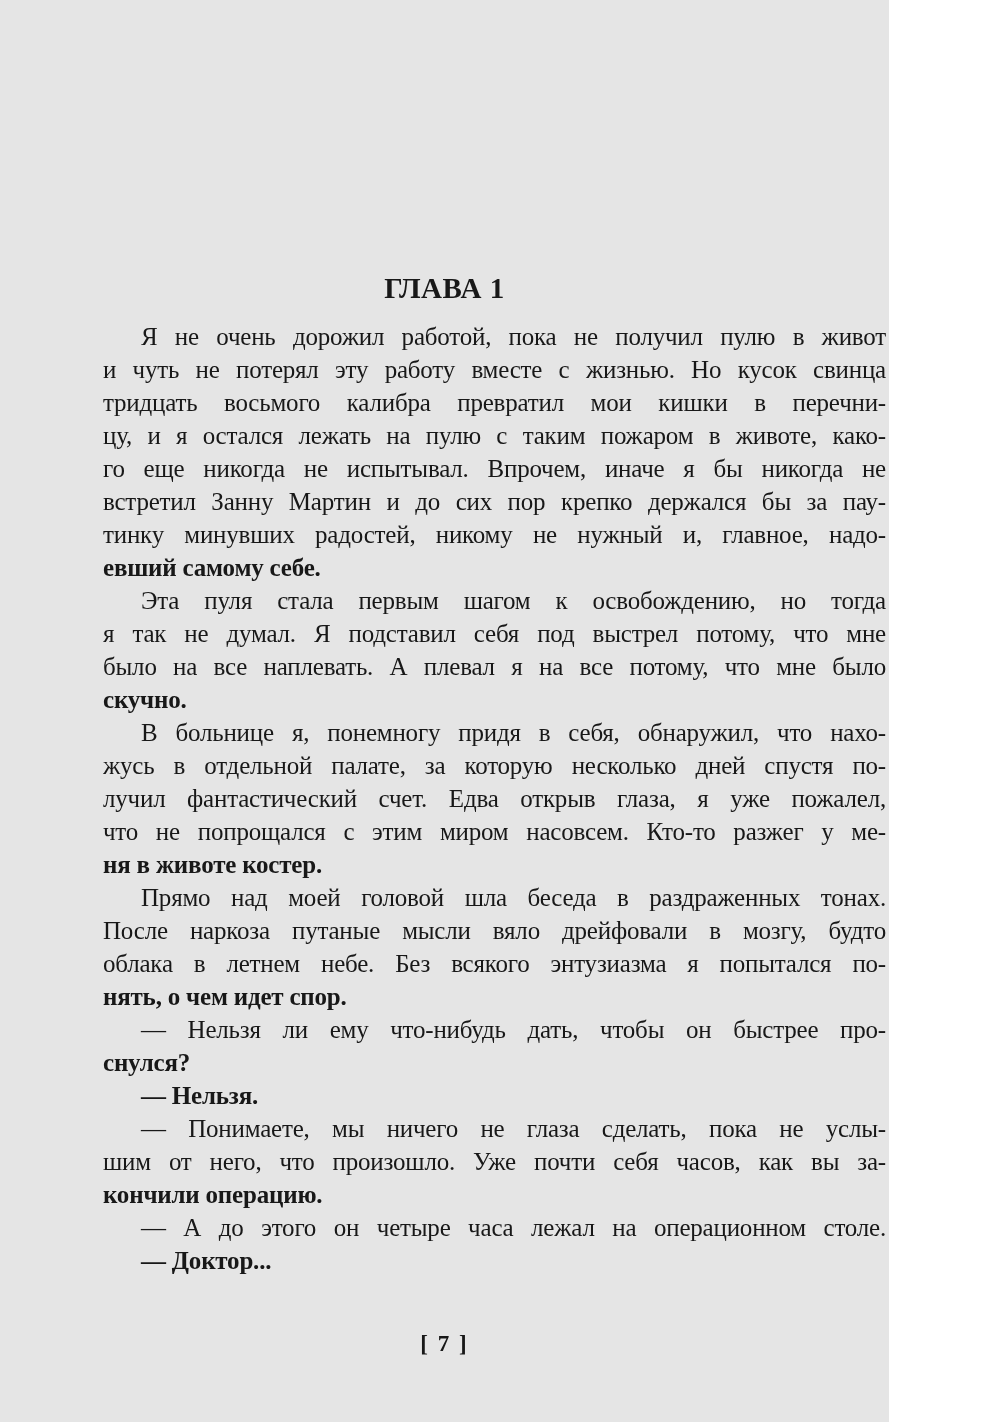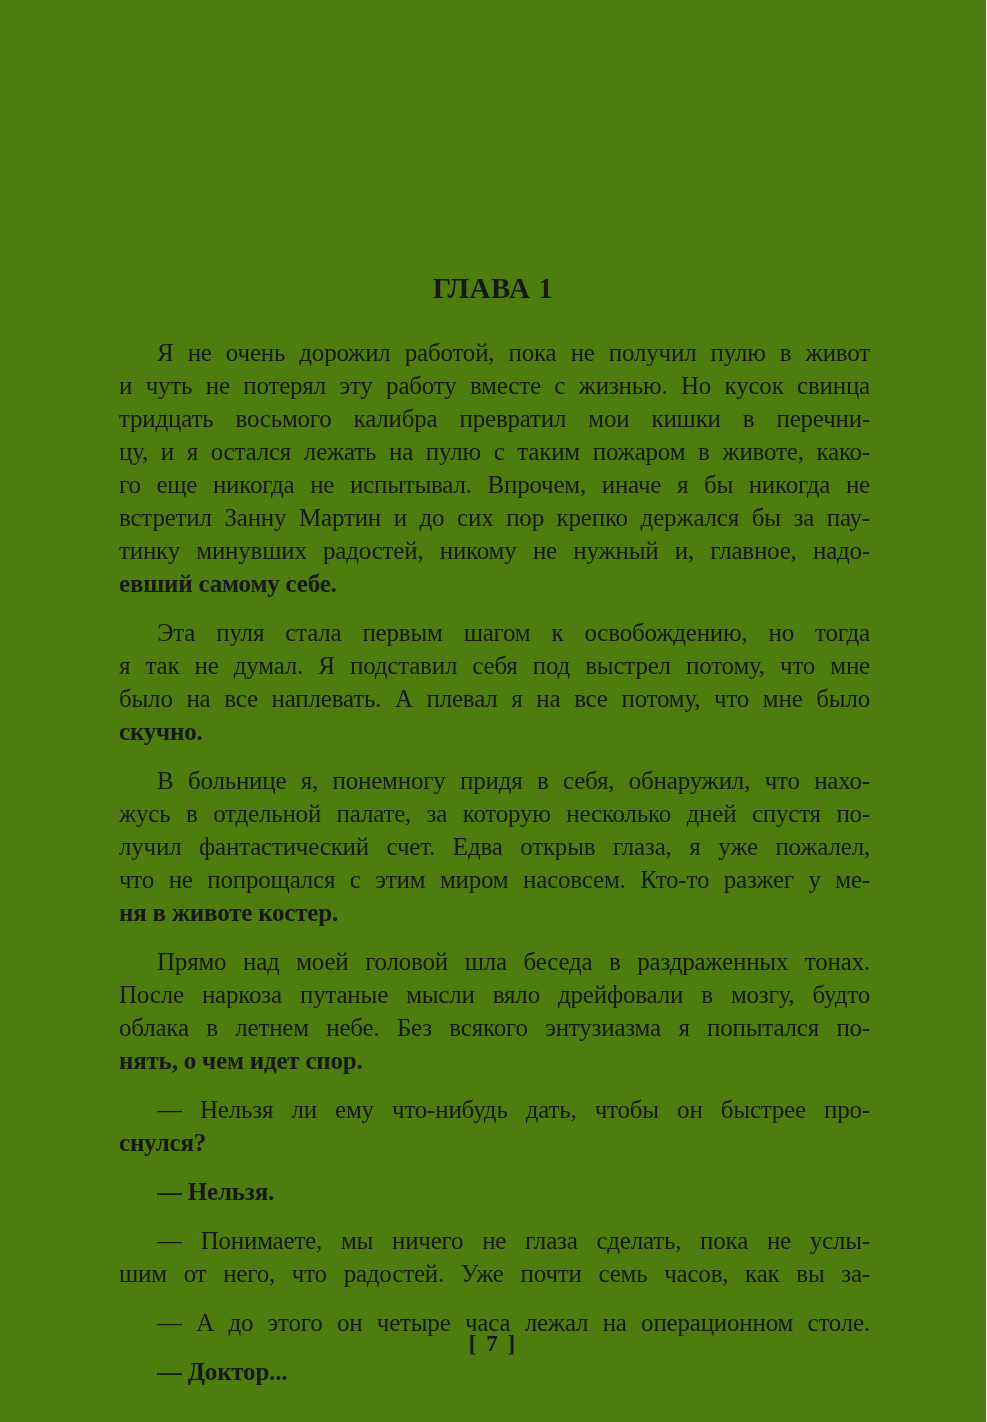--- a/index.html
+++ b/index.html
@@ -2,23 +2,23 @@
 <html lang="ru"><head>
 <meta charset="utf-8">
 <style>
   html, body {
     margin: 0;
     padding: 0;
     background: #ffffff;
   }
   .page {
     position: relative;
-    width: 986px;
+    width: 889px;
     height: 1422px;
-    background: #4d7c0f;
+    background: #e5e5e5;
     font-family: "Liberation Serif", "DejaVu Serif", serif;
     color: #181818;
     overflow: hidden;
   }
   .chapter-title {
     position: absolute;
     top: 272px;
     left: 0;
     width: 100%;
     text-align: center;
@@ -29,21 +29,21 @@
   }
   .body-text {
     position: absolute;
     top: 320px;
     left: 103px;
     width: 783px;
     font-size: 25px;
     letter-spacing: -0.2px;
   }
   .para {
-    margin: 16px;
+    margin: 0;
   }
   .line {
     height: 33px;
     line-height: 33px;
     text-align: justify;
     text-align-last: justify;
     white-space: nowrap;
     overflow: hidden;
   }
   
@@ -105,21 +105,22 @@
       </div>
       <div class="para">
         <div class="line first">— Нельзя ли ему что-нибудь дать, чтобы он быстрее про-</div>
         <div class="line last">снулся?</div>
       </div>
       <div class="para">
         <div class="line first last">— Нельзя.</div>
       </div>
       <div class="para">
         <div class="line first">— Понимаете, мы ничего не глаза сделать, пока не услы-</div>
-        <div class="line">шим от него, что радостей. Уже почти семь часов, как вы за-</div>
+        <div class="line">шим от него, что произошло. Уже почти себя часов, как вы за-</div>
+        <div class="line last">кончили операцию.</div>
       </div>
       <div class="para">
         <div class="line first">— А до этого он четыре часа лежал на операционном столе.</div>
       </div>
       <div class="para">
         <div class="line first last">— Доктор...</div>
       </div>
     </div>
 
   <div class="page-number">[ 7 ]</div>

